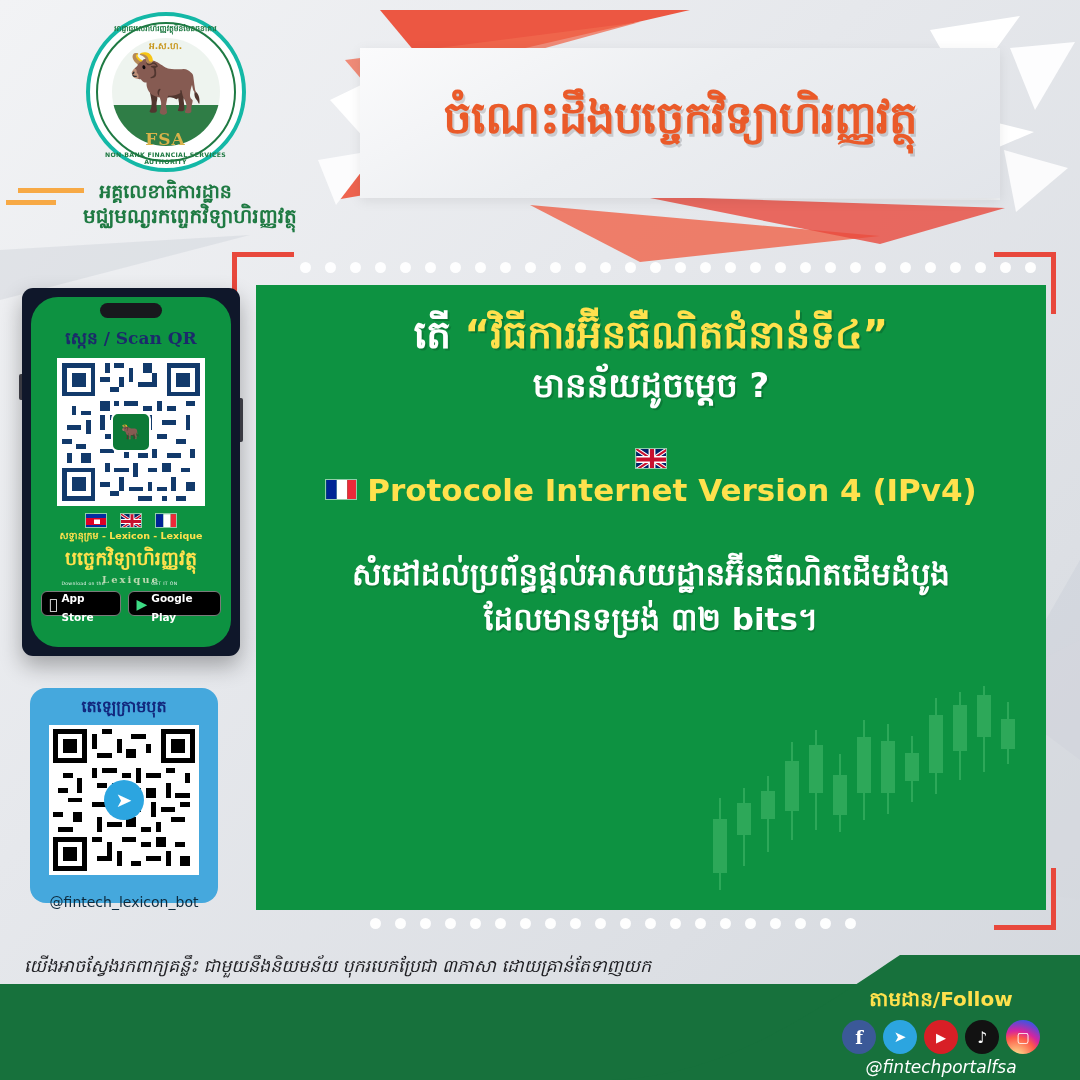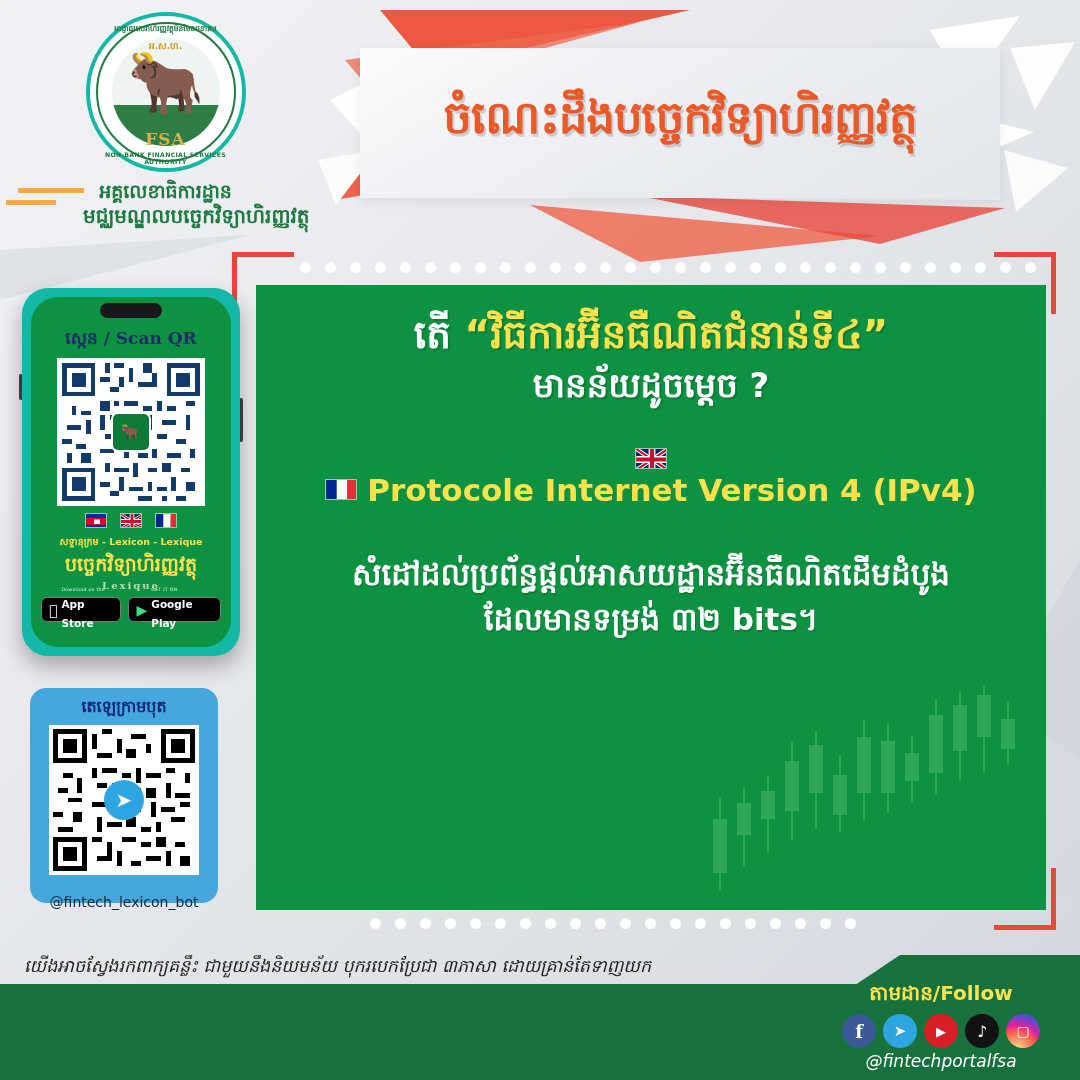--- a/index.html
+++ b/index.html
@@ -51,38 +51,38 @@
   .banner { position:absolute; left:360px; top:48px; width:640px; height:150px;
             background:linear-gradient(150deg,#fbfbfc 0%,#eceef1 45%,#e2e5ea 100%);
             box-shadow:0 3px 12px rgba(0,0,0,.08); }
   .banner-title { position:absolute; left:360px; top:62px; width:640px; height:120px;
                   display:flex; align-items:center; justify-content:center;
                   color:#ea5a29; font-weight:bold; font-size:45px; letter-spacing:-1px;
                   text-shadow:2px 3px 0 rgba(120,120,125,.30); }
 
   
   .phone { position:absolute; left:22px; top:288px; width:218px; height:368px;
-           background:#14b8a6; border-radius:26px; padding:9px;
+           background:#0f172a; border-radius:11px; padding:9px;
            box-shadow:0 10px 22px rgba(0,0,0,.30); }
   .phone::before { content:""; position:absolute; left:-3px; top:86px; width:3px; height:26px;
                    background:#3a3a42; border-radius:2px 0 0 2px; }
   .phone::after  { content:""; position:absolute; right:-3px; top:110px; width:3px; height:44px;
                    background:#3a3a42; border-radius:0 2px 2px 0; }
   .screen { width:100%; height:100%; border-radius:27px; background:#0d9241;
             position:relative; overflow:hidden; padding:8px 10px; }
   .notch { position:absolute; left:50%; transform:translateX(-50%); top:6px; width:62px; height:15px;
            background:#18181d; border-radius:9px; }
   .scan-label { margin-top:22px; text-align:center; color:#1b2a6b; font-weight:bold;
                 font-size:17px; font-family:"DejaVu Serif","Liberation Serif",serif; }
   .qr-main { width:148px; height:148px; margin:6px auto 0; background:#fff; padding:5px; position:relative; }
   .qr-badge { position:absolute; left:50%; top:50%; transform:translate(-50%,-50%);
               width:40px; height:40px; border-radius:7px; background:#0d7a37; border:2px solid #fff;
               display:flex; align-items:center; justify-content:center; color:#d8b24a; font-size:15px; }
   .flags-row { display:flex; gap:13px; justify-content:center; margin-top:7px; }
-  .lex-line { text-align:center; color:#ffe14d; font-weight:bold; font-size:9.5px; margin-top:8px; }
+  .lex-line { text-align:center; color:#ffe14d; font-weight:bold; font-size:9.5px; margin-top:2px; }
   .fin-line { text-align:center; color:#ffe14d; font-weight:bold; font-size:19px; margin-top:2px; }
   .fintech-line { text-align:center; color:#bcd9b0; font-weight:bold; font-size:10px;
                   letter-spacing:2px; font-family:"DejaVu Serif","Liberation Serif",serif; }
   .store-row { display:flex; gap:7px; justify-content:center; margin-top:6px; }
   .store { background:#000; border:1px solid #7a7a7a; border-radius:6px; height:25px;
            display:flex; align-items:center; gap:4px; padding:0 7px; color:#fff; }
   .store .sm { font-size:4.6px; line-height:1; opacity:.92; letter-spacing:.3px; }
   .store .bg { font-size:10.5px; line-height:1.05; font-weight:bold; }
   .store .gl { font-size:14px; line-height:1; }
 
@@ -118,21 +118,21 @@
   .candles { position:absolute; right:14px; bottom:0; width:330px; height:230px; z-index:1; opacity:.55; }
 
   
   .footer-note { position:absolute; left:0; top:952px; width:880px; padding:0 24px;
                  color:#1e1e22; font-size:17.5px; font-style:italic; line-height:1.65; }
 
   .footer-green { position:absolute; left:0; bottom:0; width:1080px; height:96px;
                   background:#17713c; }
   .footer-curve { position:absolute; right:0; bottom:0; width:480px; height:125px; }
 
-  .follow { position:absolute; right:14px; bottom:9px; width:250px; text-align:center; z-index:5; }
+  .follow { position:absolute; right:14px; bottom:3px; width:250px; text-align:center; z-index:5; }
   .follow-title { color:#ffe14d; font-weight:bold; font-size:20px; }
   .social-row { display:flex; gap:7px; justify-content:center; margin-top:4px; }
   .sic { width:34px; height:34px; border-radius:50%; display:flex; align-items:center;
          justify-content:center; color:#fff; font-size:18px; font-weight:bold; }
   .follow-handle { color:#ffffff; font-size:17px; font-style:italic; margin-top:3px; }
 
   
   .flag { width:32px; height:21px; border:1px solid rgba(255,255,255,.55); flex:none; position:relative; overflow:hidden; }
   .flag.sm { width:22px; height:15px; }
 </style>
@@ -240,21 +240,21 @@
       <div class="ring"></div>
       <div class="inner"></div>
       <div class="top-kh">អាជ្ញាធរសេវាហិរញ្ញវត្ថុមិនមែនធនាគារ</div>
       <div class="abbr">អ.ស.ហ.</div>
       <div class="bull">🐂</div>
       <div class="fsa">FSA</div>
       <div class="bot-en">NON-BANK FINANCIAL SERVICES AUTHORITY</div>
     </div>
     <div class="org-name">
       <div>អគ្គលេខាធិការដ្ឋាន</div>
-      <div class="l2">មជ្ឈមណ្ឌលបច្ចេកវិទ្យាហិរញ្ញវត្ថុ</div>
+      <div class="l2">មជ្ឈមណ្ងរកព្ចេកវិទ្យាហិរញ្ញវត្ថុ</div>
     </div>
   </div>
 
   <div class="banner"></div>
   <div class="banner-title">ចំណេះដឹងបច្ចេកវិទ្យាហិរញ្ញវត្ថុ</div>
 </div>
 
 <div class="phone">
   <div class="screen">
     <div class="notch"></div>

